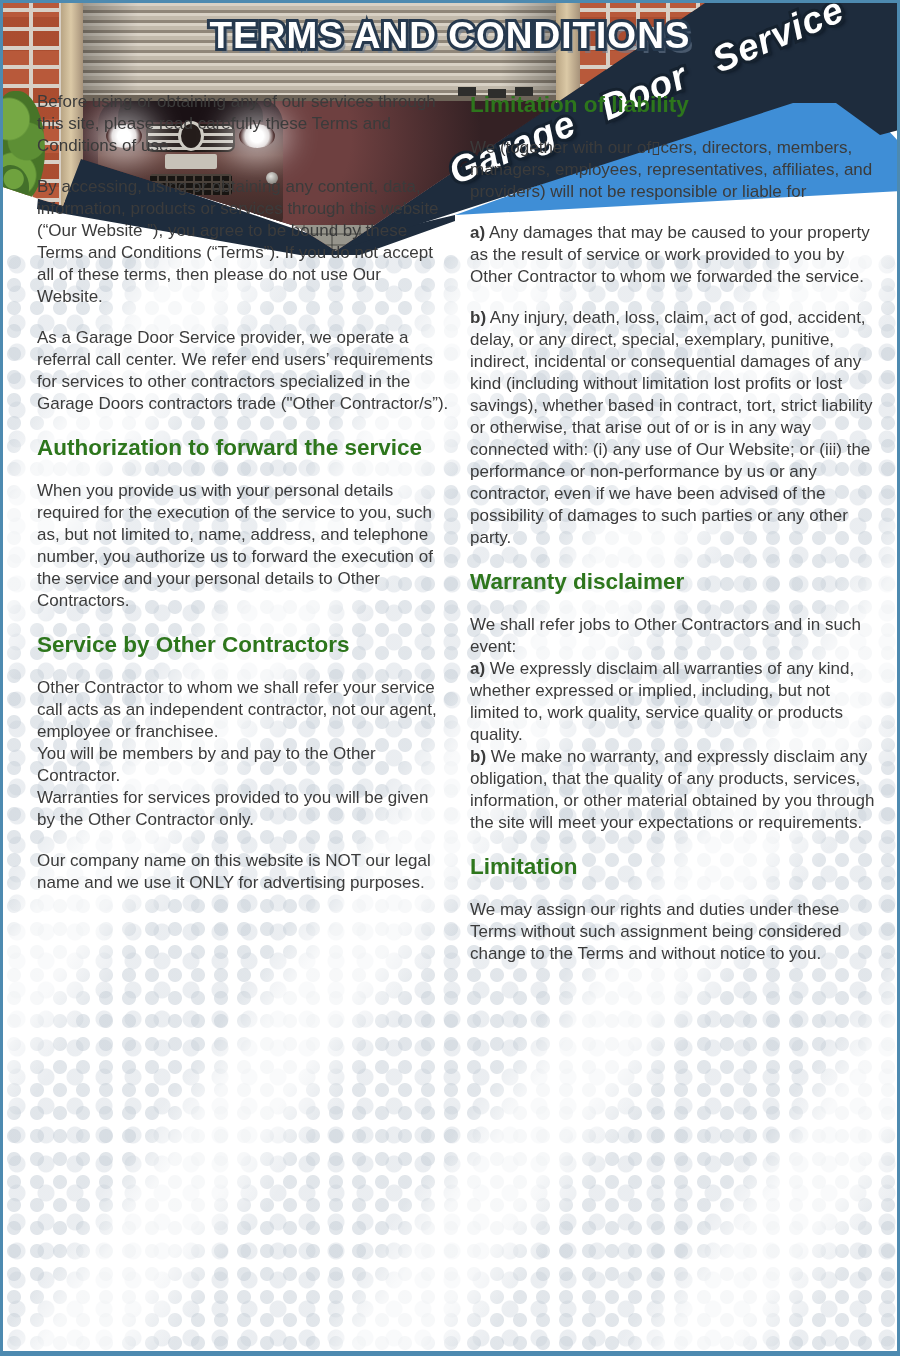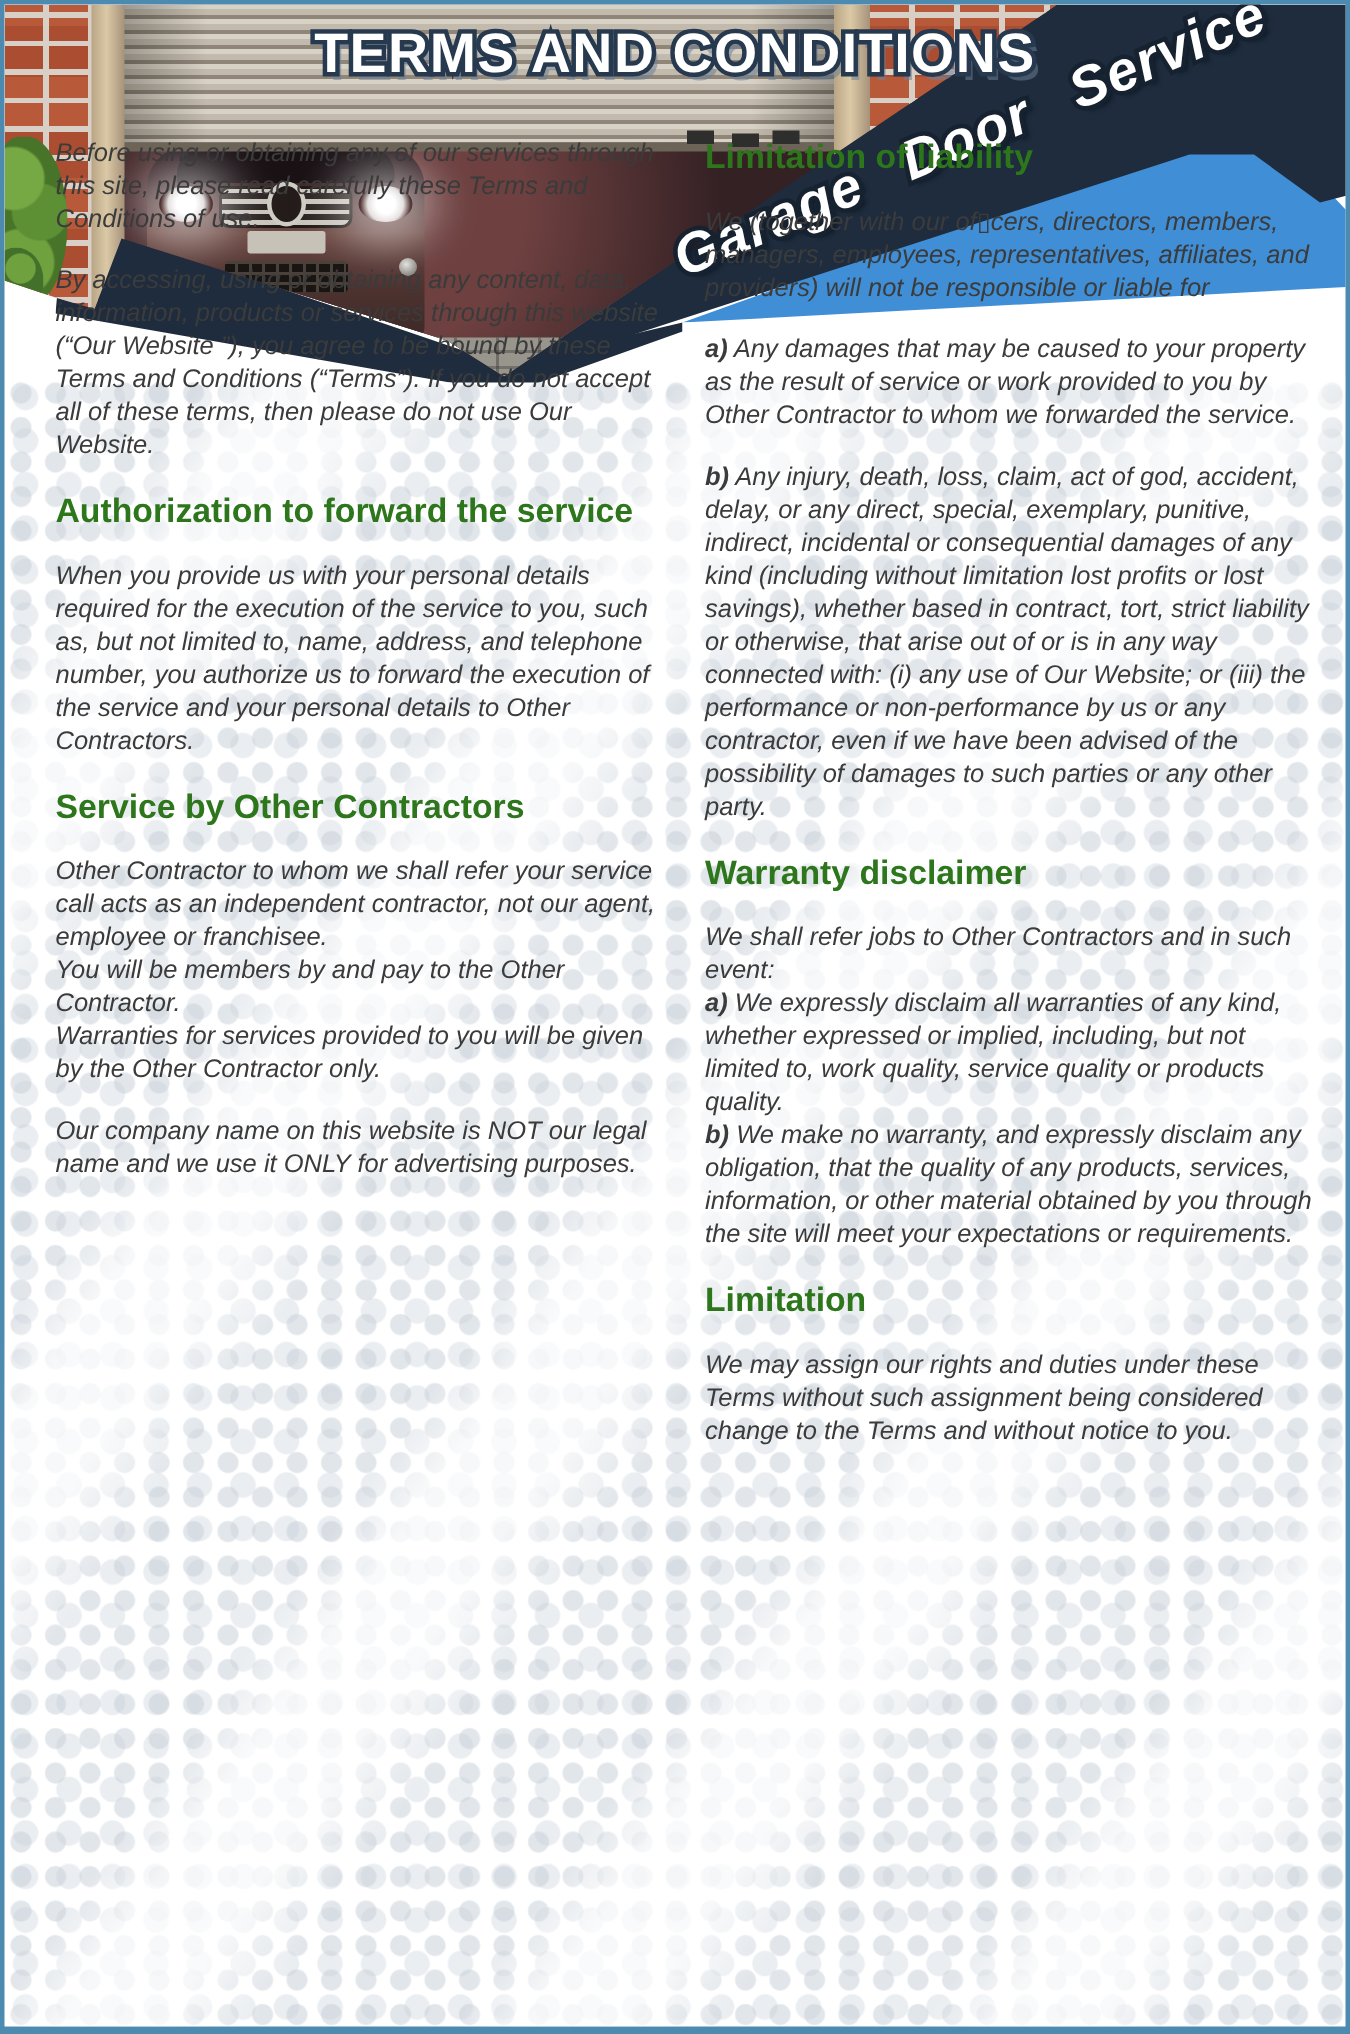--- a/index.html
+++ b/index.html
@@ -85,21 +85,21 @@
   
   .content-bg{position:absolute;left:0;top:248px;right:0;bottom:0;background-image:
     repeating-linear-gradient(125deg,rgba(255,255,255,0) 0 110px,rgba(255,255,255,.72) 150px 205px,rgba(255,255,255,0) 255px),
     radial-gradient(circle at 11px 11px,rgba(196,205,214,.5) 6.5px,rgba(196,205,214,0) 7.5px),
     radial-gradient(circle at 14px 14px,rgba(201,209,218,.38) 8px,rgba(201,209,218,0) 9px);
     background-size:auto,23px 23px,29px 29px;}
 
   
   .cols{position:relative;display:flex;margin-top:28px;padding-left:34px;gap:21px;}
   .col{width:412px;font-size:17px;line-height:22px;color:var(--text,#3b3b3b);}
-  .para{margin:0 0 19px 0;white-space:pre-line;font-style:italic;}
+  .para{margin:0 0 19px 0;white-space:pre-line;}
   .para .b{font-weight:bold;}
   .heading{margin:6px 0 19px 0;font-size:22.5px;line-height:27px;font-weight:bold;
     color:var(--green,#2d761c);}
   .col > :first-child{margin-top:0;}
 </style>
 </head>
 <body>
 
 <div class="page">
 
@@ -145,20 +145,21 @@
 
   <h1 class="title">
     <span class="t-back">TERMS AND CONDITIONS</span>
     <span class="t-front">TERMS AND CONDITIONS</span>
   </h1>
 
   <div class="cols">
     <div class="col" id="col-left">
         <p class="para"><span>Before using or obtaining any of our services through this site, please read carefully these Terms and Conditions of use.</span></p>
         <p class="para"><span>By accessing, using or obtaining any content, data, information, products or services through this website (“Our Website ”), you agree to be bound by these Terms and Conditions (“Terms”). If you do not accept all of these terms, then please do not use Our Website.</span></p>
+        <p class="para"><span>As a Garage Door Service provider, we operate a referral call center. We refer end users’ requirements for services to other contractors specialized in the Garage Doors contractors trade ("Other Contractor/s”).</span></p>
         <h2 class="heading"><span>Authorization to forward the service</span></h2>
         <p class="para"><span>When you provide us with your personal details required for the execution of the service to you, such as, but not limited to, name, address, and telephone number, you authorize us to forward the execution of the service and your personal details to Other Contractors.</span></p>
         <h2 class="heading"><span>Service by Other Contractors</span></h2>
         <p class="para"><span>Other Contractor to whom we shall refer your service call acts as an independent contractor, not our agent, employee or franchisee.
 You will be members by and pay to the Other Contractor.
 Warranties for services provided to you will be given by the Other Contractor only.</span></p>
         <p class="para"><span>Our company name on this website is NOT our legal name and we use it ONLY for advertising purposes.</span></p>
       </div>
     <div class="col" id="col-right">
         <h2 class="heading"><span>Limitation of liability</span></h2>

